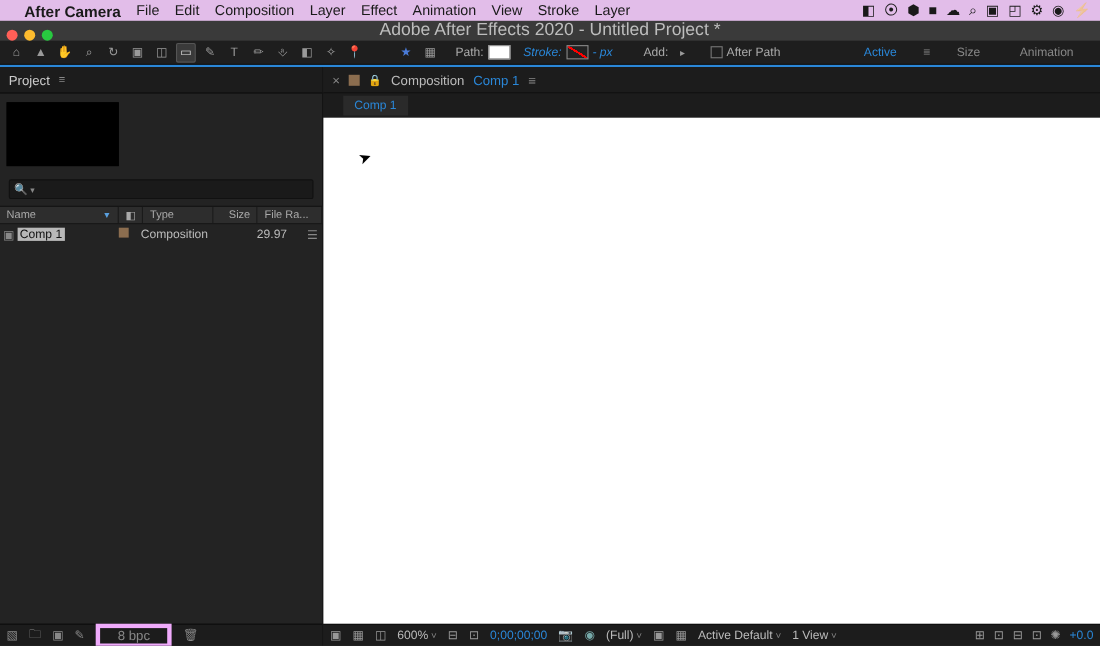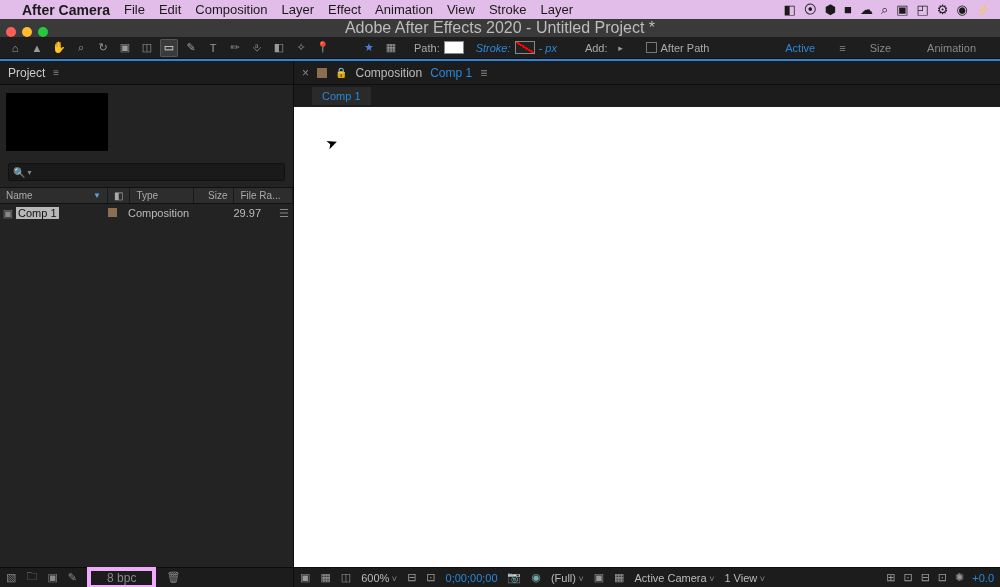--- a/index.html
+++ b/index.html
@@ -247,21 +247,21 @@
       <span class="vf-ico">◫</span>
       <span class="vf-drop">600%</span>
       <span class="vf-ico">⊟</span>
       <span class="vf-ico">⊡</span>
       <span class="vf-time">0;00;00;00</span>
       <span class="vf-ico">📷</span>
       <span class="vf-ico" style="color:#7aa">◉</span>
       <span class="vf-drop">(Full)</span>
       <span class="vf-ico">▣</span>
       <span class="vf-ico">▦</span>
-      <span class="vf-drop">Active Camera</span>
+      <span class="vf-drop">Active Default</span>
       <span class="vf-drop">1 View</span>
       <div class="vf-right">
         <span class="vf-ico">⊞</span>
         <span class="vf-ico">⊡</span>
         <span class="vf-ico">⊟</span>
         <span class="vf-ico">⊡</span>
         <span class="vf-ico">✺</span>
         <span class="expo">+0.0</span>
       </div>
     </div>

